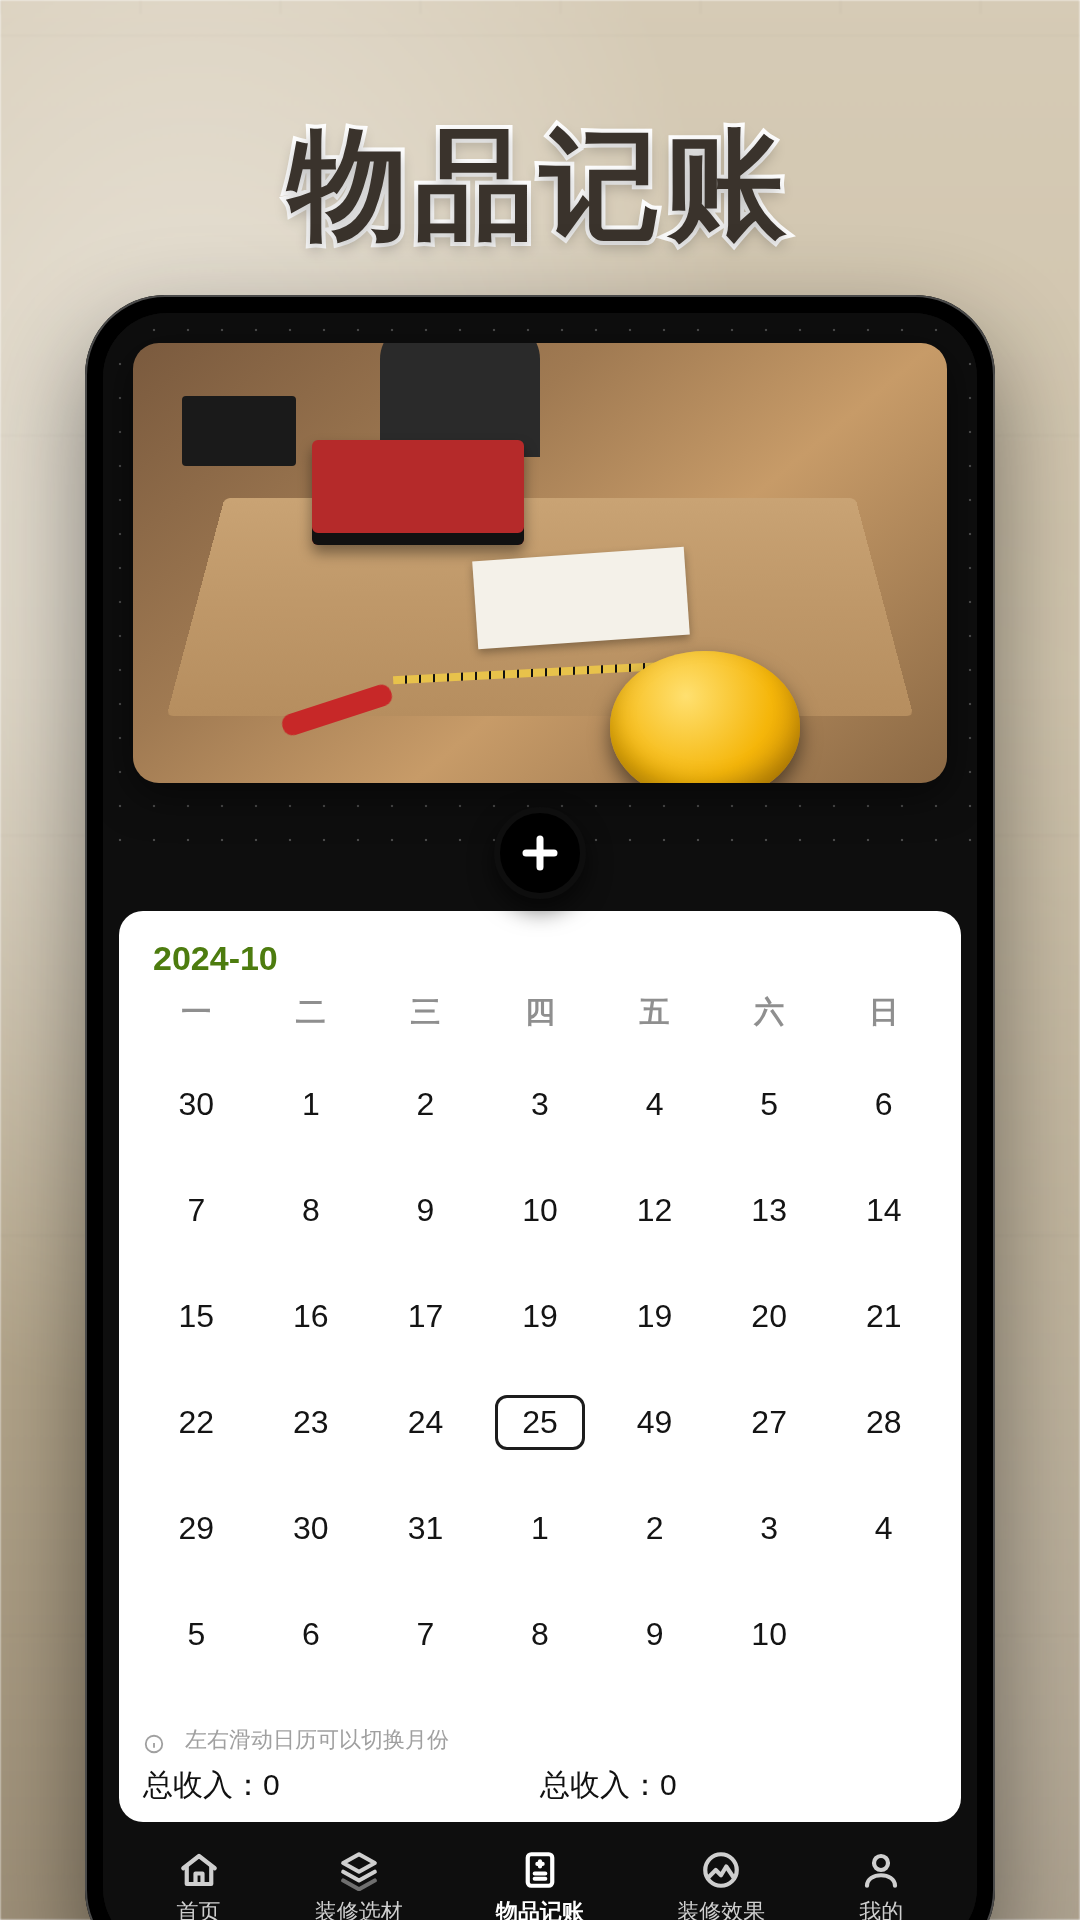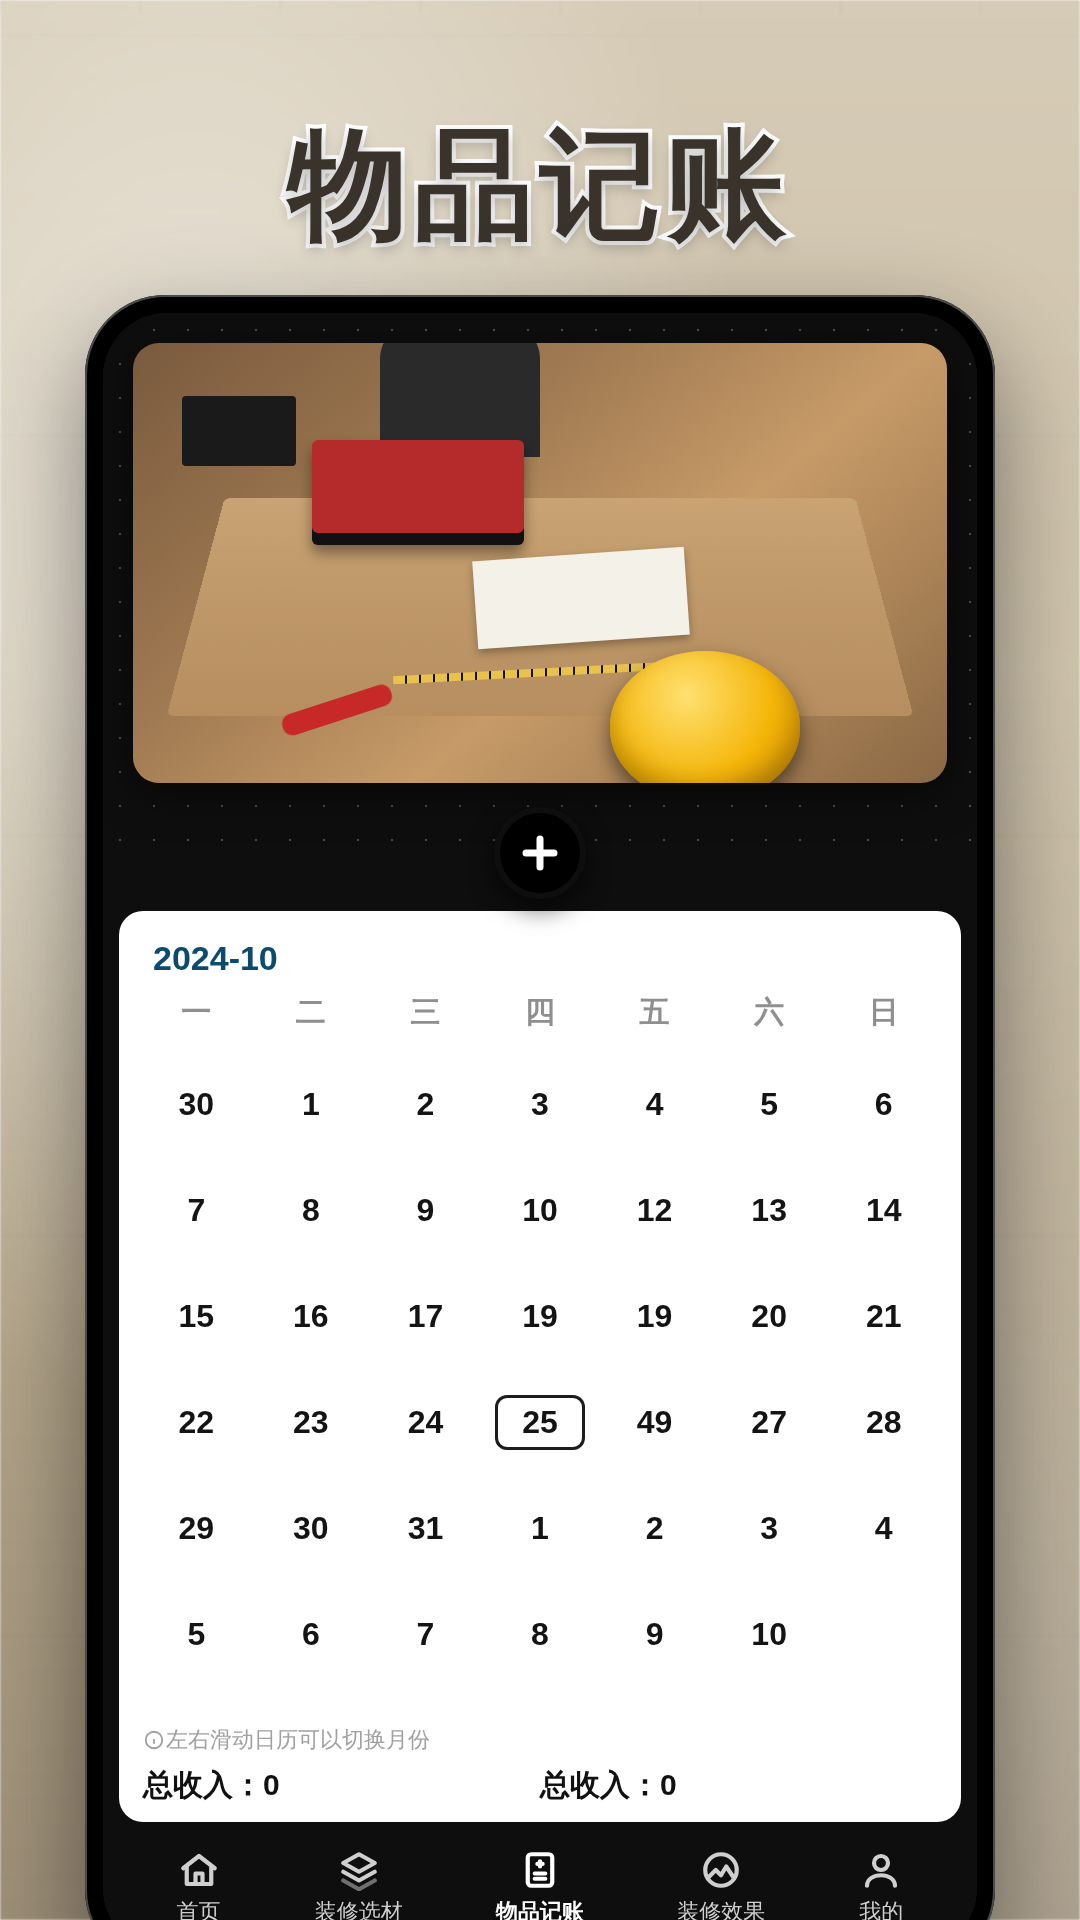--- a/index.html
+++ b/index.html
@@ -95,29 +95,29 @@
 
   
   .card{
     background:#fff;
     margin: 58px 16px 0;
     border-radius: 24px;
     padding: 28px 20px 16px;
     flex:1 1 auto;
     display:flex;flex-direction:column;
   }
-  .month-label{font-size:34px;font-weight:700;color:#0c4a6e;padding-left:14px;margin-bottom:14px;}
+  .month-label{font-size:34px;font-weight:700;color:#4d7c0f;padding-left:14px;margin-bottom:14px;}
   .weekdays{display:grid;grid-template-columns:repeat(7,1fr);text-align:center;color:#8f8f8f;font-size:30px;font-weight:600;margin-bottom:18px;}
   .grid{display:grid;grid-template-columns:repeat(7,1fr);grid-auto-rows:106px;text-align:center;}
-  .cell{display:flex;align-items:center;justify-content:center;font-size:32px;font-weight:700;color:#141414;}
+  .cell{display:flex;align-items:center;justify-content:center;font-size:32px;font-weight:400;color:#141414;}
   .cell.outside{color:#141414;} 
   .cell.today span{border:3px solid #1c1c1c;border-radius:12px;padding:6px 24px;}
-  .hint{display:flex;align-items:center;gap:1px;color:#a0a0a0;font-size:22px;margin-top:auto;padding:8px 4px 10px;}
+  .hint{display:flex;align-items:flex-end;gap:20px;color:#a0a0a0;font-size:22px;margin-top:auto;padding:8px 4px 10px;}
   .hint svg{width:22px;height:22px;}
-  .totals{display:flex;font-size:30px;font-weight:700;color:#111;padding:0 4px;align-items:center;}
+  .totals{display:flex;font-size:30px;font-weight:400;color:#111;padding:0 4px;align-items:center;}
   .totals > div{flex:1;}
 
   
   .nav{
     height:130px;
     background:#0e0e0e;
     display:flex;justify-content:space-around;align-items:center;
     padding:0 26px;
   }
   .nav-item{display:flex;flex-direction:column;align-items:center;gap:4px;color:#cfcfcf;font-size:22px;}

